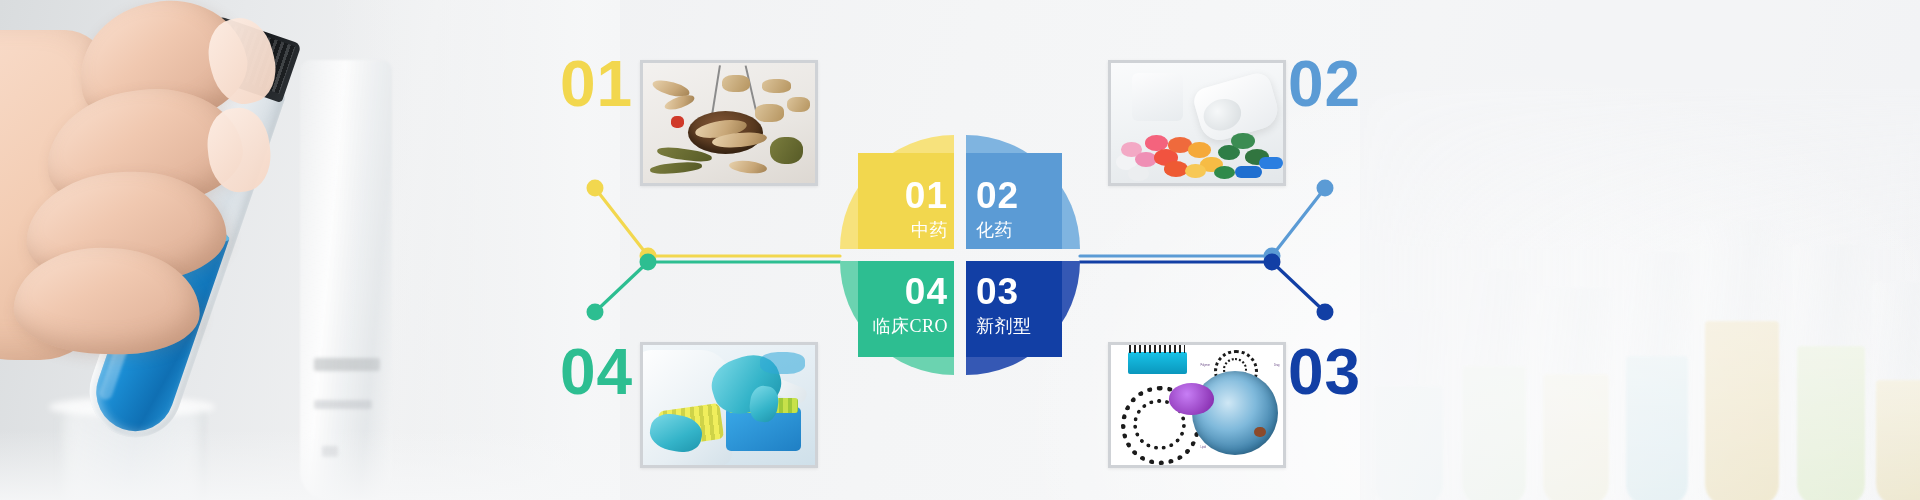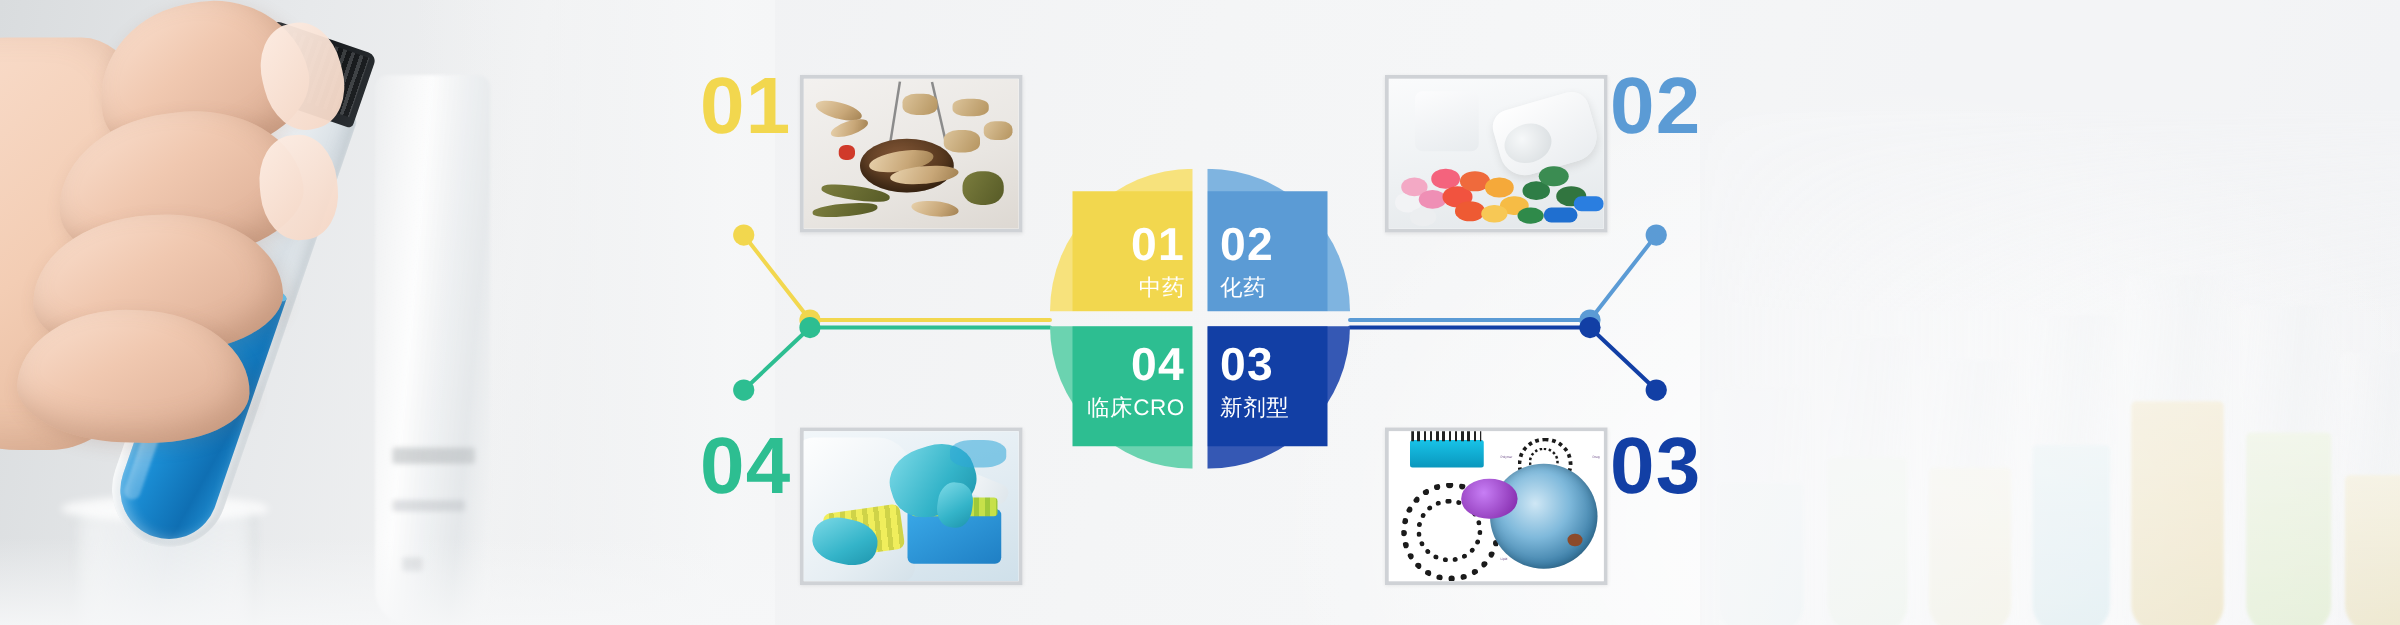--- a/index.html
+++ b/index.html
@@ -149,21 +149,21 @@
   .dialabel{position:absolute;font-size:2.6px;color:#6a4a86;white-space:nowrap;}
 
   
   #circle{position:absolute;left:840px;top:135px;width:240px;height:240px;}
   .quad{position:absolute;width:114px;height:114px;overflow:hidden;}
   .quad .ring{position:absolute;width:228px;height:228px;border-radius:50%;}
   .quad .sq{position:absolute;width:96px;height:96px;}
   .quad .txt{position:absolute;color:#fff;text-align:left;line-height:1;}
   .quad .num{font-size:37px;font-weight:700;letter-spacing:1px;}
   .quad .lbl{font-size:18px;margin-top:7px;letter-spacing:.5px;
-    font-family:Liberation Sans, sans-serif;}
+    font-family:Liberation Serif, serif;}
 
   .q-tl{left:0;top:0;}      .q-tl .ring{left:0;top:0;}        .q-tl .sq{right:0;bottom:0;}
   .q-tr{left:126px;top:0;}  .q-tr .ring{right:0;top:0;}       .q-tr .sq{left:0;bottom:0;}
   .q-bl{left:0;top:126px;}  .q-bl .ring{left:0;bottom:0;}     .q-bl .sq{right:0;top:0;}
   .q-br{left:126px;top:126px;}.q-br .ring{right:0;bottom:0;}  .q-br .sq{left:0;top:0;}
 
   .q-tl .txt{right:6px;bottom:10px;text-align:right;}
   .q-tr .txt{left:10px;bottom:10px;}
   .q-bl .txt{right:6px;top:12px;text-align:right;}
   .q-br .txt{left:10px;top:12px;}

